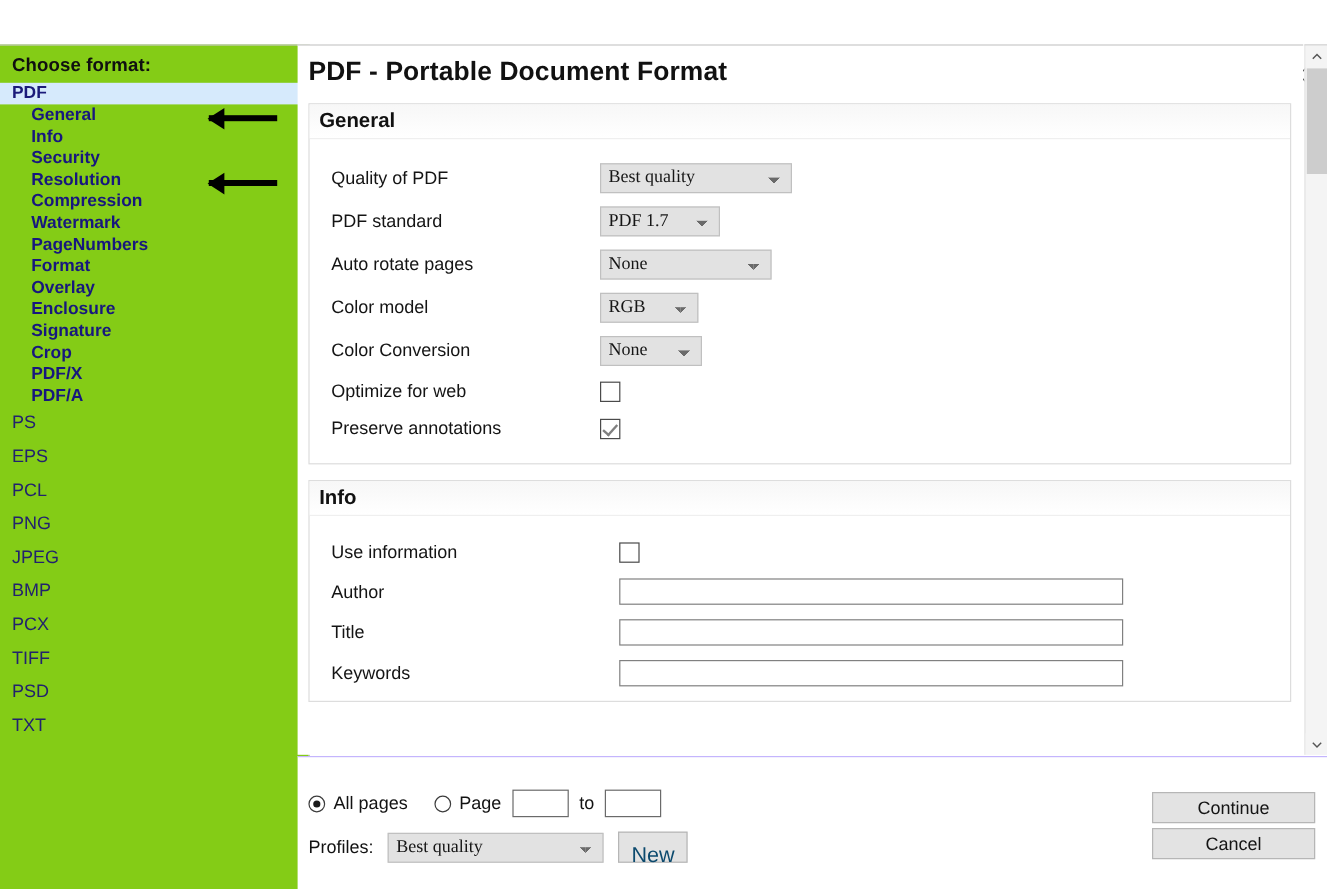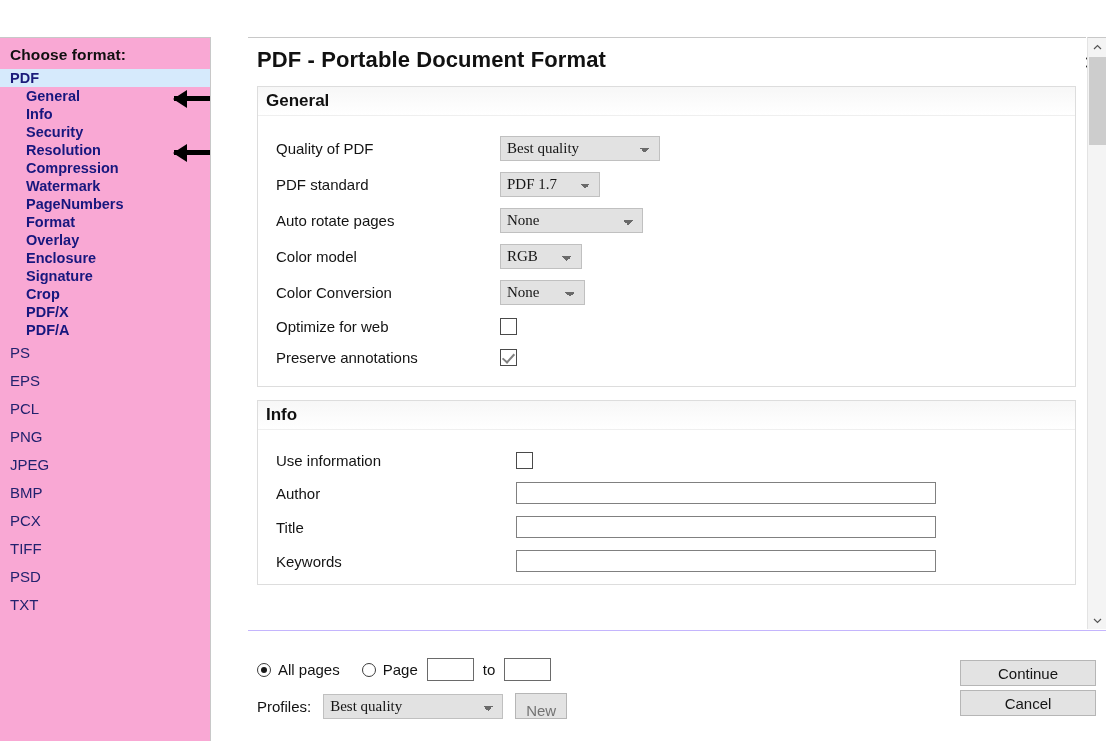--- a/index.html
+++ b/index.html
@@ -38,22 +38,22 @@
   }
   .win-btn {
     width: 47px; height: 37px;
     display: flex; align-items: center; justify-content: center;
     color: #303030;
   }
 
   
   .sidebar {
     position: absolute; left: 0; top: 37px;
-    width: 211px; height: 704px;
-    background: #f9a8d4;
+    width: 258px; height: 704px;
+    background: #84cc16;
     border-top: 1px solid #c8c8c8;
     border-right: 1px solid #c8c8c8;
     overflow: hidden;
   }
   .sidebar-title {
     font-size: 15.5px; font-weight: bold; color: #101010;
     padding: 8px 0 5px 10px;
     letter-spacing: .1px;
   }
   .fmt-list { padding: 0; margin: 0; list-style: none; }
@@ -252,22 +252,22 @@
     background: #fff;
     font-size: 14px;
     padding: 0 3px;
     font-family: "Liberation Sans", sans-serif;
   }
   .toword { font-size: 15px; color: #121212; margin: 0 9px; }
   .plabel { font-size: 15px; color: #121212; margin-right: 12px; }
   .btn {
     background: #e3e3e3;
     border: 1px solid #b6b6b6;
-    font-size: 15px;
-    color: #737373;
+    font-size: 18px;
+    color: #0c4a6e;
     font-family: "Liberation Sans", sans-serif;
     height: 25px;
     padding: 8px 10px;
   }
   .btn-new { margin-left: 12px; height: 26px; }
   .bigbtn {
     position: absolute;
     right: 10px;
     width: 136px; height: 26px;
     background: #e3e3e3;

